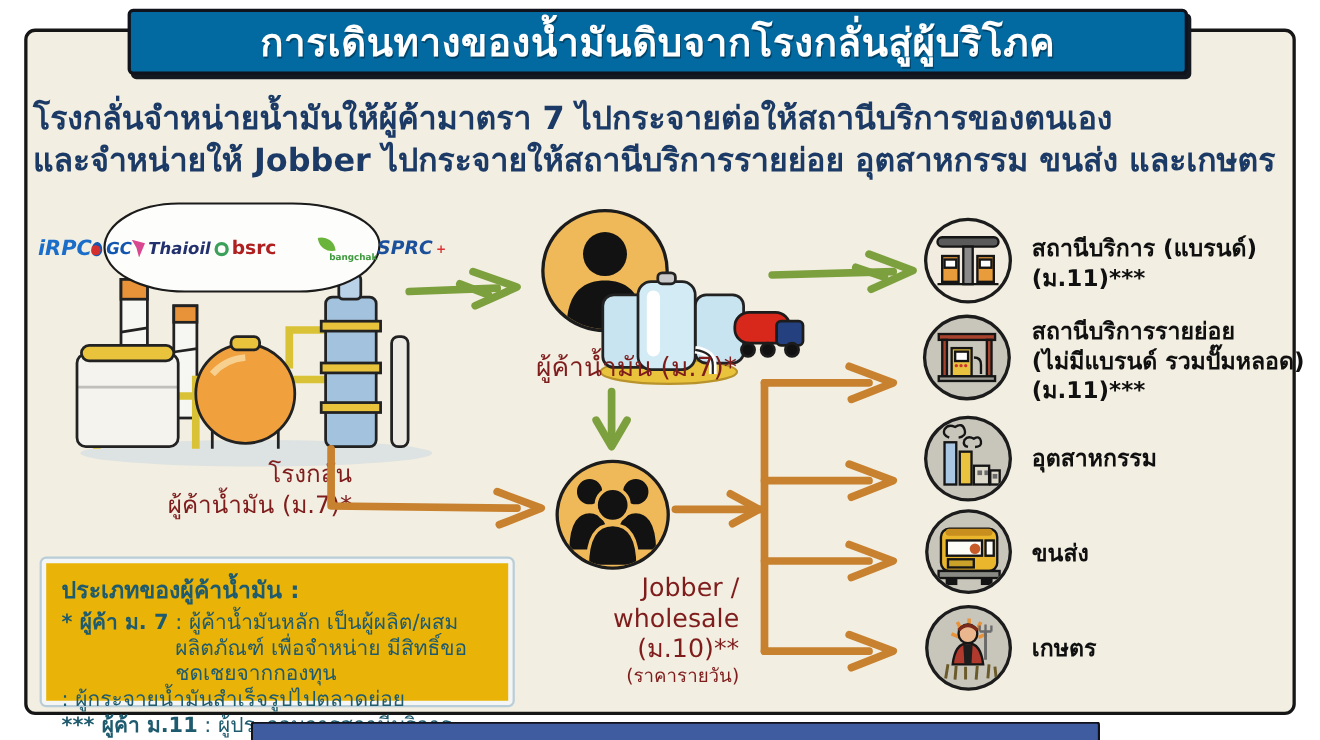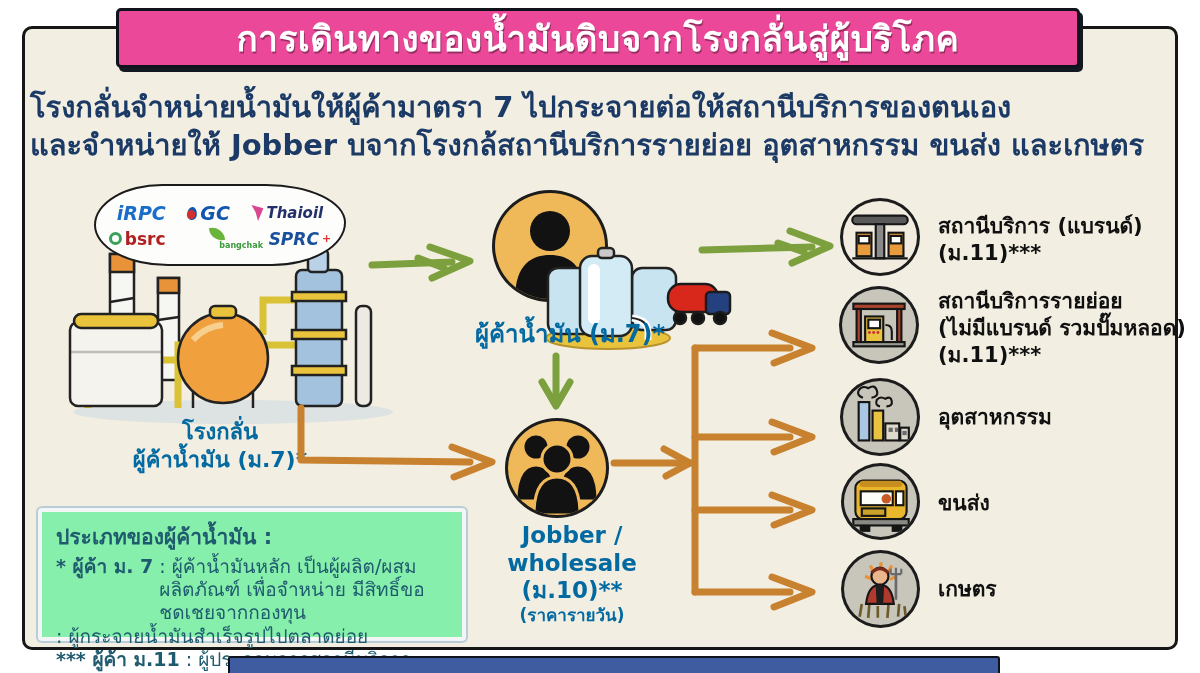--- a/index.html
+++ b/index.html
@@ -6,57 +6,57 @@
   html,body { width:1200px; height:673px; background:#ffffff; overflow:hidden;
     font-family:"DejaVu Sans","Liberation Sans",sans-serif; }
   #stage { position:relative; width:1200px; height:673px; background:#ffffff; }
 
   
   .sheet { position:absolute; left:22px; top:26px; width:1156px; height:624px;
     background:#f2eee1; border:3px solid #161616; border-radius:10px; }
 
   
   .banner { position:absolute; left:116px; top:8px; width:964px; height:60px;
-    background:#ec4899; border:3px solid #10131c; border-radius:5px;
+    background:#0369a1; border:3px solid #10131c; border-radius:5px;
     box-shadow:3px 4px 0 0 #141821; display:flex; align-items:center; justify-content:center; }
   .banner span { color:#ffffff; font-size:35px; font-weight:bold; letter-spacing:.5px;
     text-shadow:1px 2px 0 rgba(0,0,0,.35); white-space:nowrap; }
 
   
   .banner-bottom { position:absolute; left:228px; top:656px; width:772px; height:17px;
     background:#405ca0; border:2px solid #10131c; border-bottom:none; border-radius:3px 3px 0 0; }
 
   .subtitle { position:absolute; left:30px; top:88px; width:1140px; text-align:left;
     color:#1c3a66; font-weight:bold; line-height:1.32; font-size:29px; }
 
   
   .bubble { position:absolute; left:94px; top:184px; width:252px; height:82px;
     background:#fdfdfb; border:2.5px solid #1b1b1b; border-radius:46% 54% 50% 50% / 85% 80% 90% 85%;
-    display:flex; flex-direction:column; justify-content:center; gap:3px; padding:4px 10px 2px; }
+    display:flex; flex-direction:row; justify-content:center; gap:3px; padding:4px 10px 2px; }
   .logo-row { display:flex; justify-content:space-around; align-items:center; }
   .logo { font-weight:bold; font-style:italic; white-space:nowrap; display:flex; align-items:center; gap:3px;}
   .lg-irpc { color:#1a6ec9; font-size:19px; }
-  .lg-gc   { color:#1256b0; font-size:19px; }
+  .lg-gc   { color:#1256b0; font-size:15px; }
   .lg-gc .drop { width:10px; height:13px; background:radial-gradient(circle at 40% 60%, #d32f2f 45%, #1256b0 48%);
     border-radius:50% 50% 50% 50% / 60% 60% 40% 40%; transform:rotate(8deg); display:inline-block; }
   .lg-thaioil { color:#22306e; font-size:15px; }
   .lg-thaioil .swoosh { width:12px; height:16px; background:#d8478f;
     clip-path:polygon(0 0, 100% 20%, 55% 100%, 35% 45%); display:inline-block; }
   .lg-bsrc { font-size:17px; color:#b02020; font-style:normal; }
   .lg-bsrc .ring { width:13px; height:13px; border:3.5px solid #3aa05a; border-radius:50%; display:inline-block; }
   .lg-bangchak { flex-direction:column; gap:0; font-style:normal; }
   .lg-bangchak .leaf { width:14px; height:14px; background:#69b43a; border-radius:0 90% 0 90%; transform:rotate(-10deg); display:inline-block;}
   .lg-bangchak .txt { color:#3d9a3d; font-size:8px; font-weight:bold;margin-left:48px; }
   .lg-sprc { color:#1a4f9c; font-size:17px; }
   .lg-sprc .plus { color:#d33; font-size:11px; font-style:normal; }
 
-  .caption { position:absolute; text-align:center; color:#0369a1; font-weight:bold; }
+  .caption { position:absolute; text-align:right; color:#7f1d1d; font-weight:normal; }
 
   .legend { position:absolute; left:38px; top:508px; width:428px; height:133px;
-    background:#86efac; border:4px solid #f3f6f5; border-radius:4px;
+    background:#eab308; border:4px solid #f3f6f5; border-radius:4px;
     box-shadow:0 0 0 2px #b9cdd8; padding:8px 12px 6px 14px; color:#1f5b6e; }
   .legend .lg-title { font-weight:bold; font-size:21px; margin-bottom:2px; }
   .legend .row { display:flex; font-size:19px; line-height:1.22; }
   .legend .term { font-weight:bold; white-space:nowrap; margin-right:6px; }
   .legend .desc { }
 
   .dest-label { position:absolute; left:938px; width:250px; color:#101010;
     font-weight:bold; font-size:21px; line-height:1.28; }
 
   .circ { position:absolute; border-radius:50%; border:3px solid #1c1c1c; overflow:hidden;
@@ -71,21 +71,21 @@
 <div id="stage">
 
   <div class="sheet"></div>
 
   <div class="banner">
     <span>การเดินทางของน้ำมันดิบจากโรงกลั่นสู่ผู้บริโภค</span>
   </div>
 
   <div class="subtitle">
     <div>โรงกลั่นจำหน่ายน้ำมันให้ผู้ค้ามาตรา 7 ไปกระจายต่อให้สถานีบริการของตนเอง</div>
-    <div>และจำหน่ายให้ Jobber บจากโรงกล้สถานีบริการรายย่อย อุตสาหกรรม ขนส่ง และเกษตร</div>
+    <div>และจำหน่ายให้ Jobber ไปกระจายให้สถานีบริการรายย่อย อุตสาหกรรม ขนส่ง และเกษตร</div>
   </div>
 
   <svg class="overlay" style="left:58px; top:240px;" width="340" height="190" viewBox="0 0 340 190">
     <ellipse cx="175" cy="172" rx="160" ry="12" fill="#dde2e2"></ellipse>
 
     <g stroke="#222" stroke-width="2.5">
       <rect x="52" y="14" width="24" height="126" fill="#f6f6f2"></rect>
       <rect x="52" y="14" width="24" height="18" fill="#e8923a"></rect>
       <line x1="52" y1="62" x2="76" y2="58"></line>
         <line x1="52" y1="100" x2="76" y2="96"></line>

